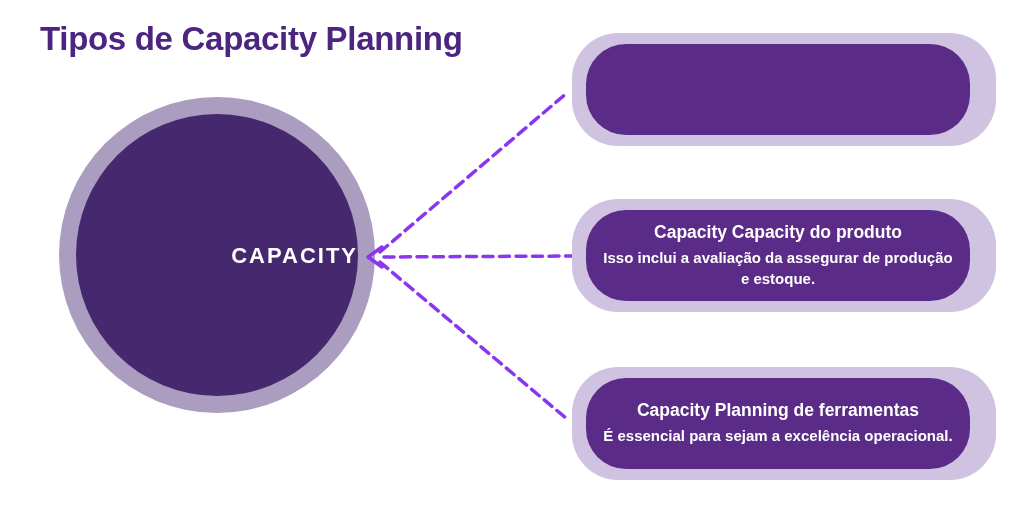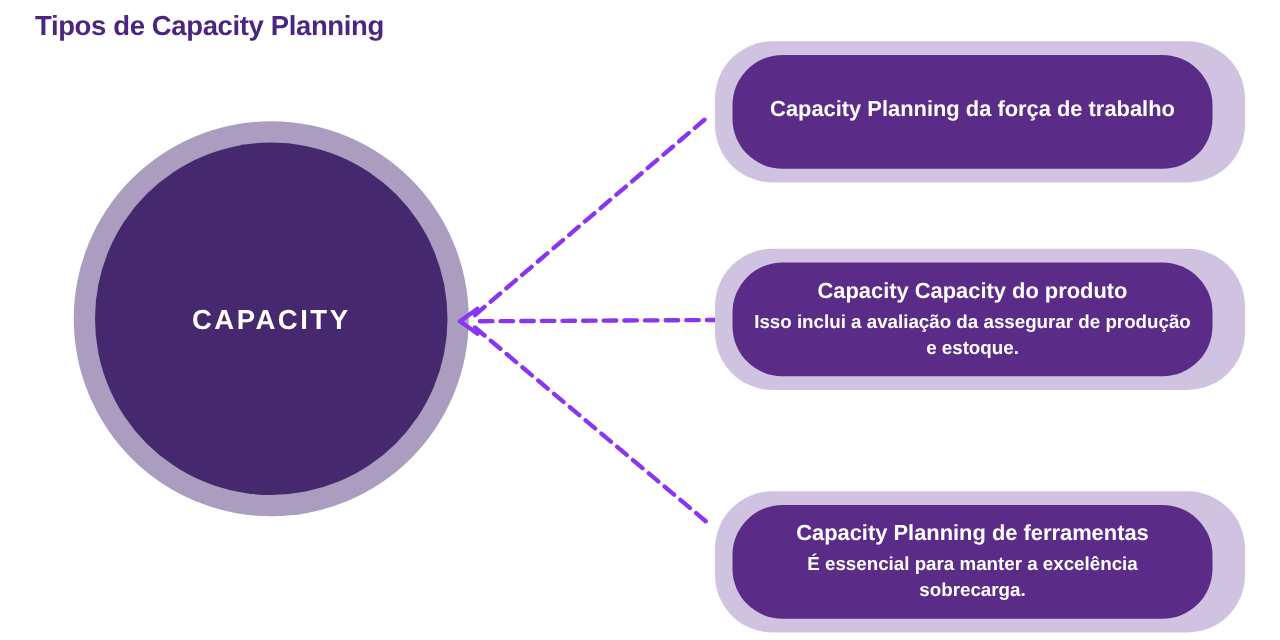--- a/index.html
+++ b/index.html
@@ -12,22 +12,22 @@
     position: relative;
     width: 1024px;
     height: 512px;
     overflow: hidden;
     background: var(--c-background, #ffffff);
   }
   .page-title {
     position: absolute;
     left: 28px;
     top: 8px;
-    margin: 0;
-    font-size: 22px;
+    margin: 12px;
+    font-size: 33px;
     font-weight: 700;
     letter-spacing: -0.3px;
     color: var(--c-title, #4B2580);
   }
   
   .circle-outer {
     position: absolute;
     left: 59px;
     top: 97px;
     width: 316px;
@@ -38,21 +38,21 @@
   .circle-inner {
     position: absolute;
     left: 17px;
     top: 17px;
     right: 17px;
     bottom: 17px;
     border-radius: 50%;
     background: var(--c-circle_fill, #46286E);
     display: flex;
     align-items: center;
-    justify-content: center;
+    justify-content: flex-end;
   }
   .circle-label {
     text-align: center;
     color: var(--c-text_on_purple, #ffffff);
     font-size: 22px;
     font-weight: 700;
     letter-spacing: 2px;
     line-height: 33px;
   }
   .circle-label span { display: block; }
@@ -67,21 +67,21 @@
   .card {
     position: absolute;
     left: 572px;
     width: 424px;
     height: 113px;
     border-radius: 46px;
     background: var(--c-card_outer, #CFC3E1);
   }
   .card-1 { top: 33px; }
   .card-2 { top: 199px; }
-  .card-3 { top: 367px; margin-top: 26px; }
+  .card-3 { top: 367px; }
   .card-inner {
     position: absolute;
     left: 14px;
     right: 26px;
     top: 11px;
     bottom: 11px;
     border-radius: 40px;
     background: var(--c-card_inner, #5B2C87);
     color: var(--c-text_on_purple, #ffffff);
     display: flex;
@@ -122,31 +122,30 @@
 
   <svg class="connectors" width="1024" height="512" viewBox="0 0 1024 512">
     <line x1="380" y1="252" x2="568" y2="92" stroke="var(--c-connector, #8A36F0)" stroke-width="3.5" stroke-dasharray="10 6.5" stroke-linecap="round"></line>
     <line x1="384" y1="257" x2="574" y2="256" stroke="var(--c-connector, #8A36F0)" stroke-width="3.5" stroke-dasharray="10 6.5" stroke-linecap="round"></line>
     <line x1="380" y1="262" x2="567" y2="419" stroke="var(--c-connector, #8A36F0)" stroke-width="3.5" stroke-dasharray="10 6.5" stroke-linecap="round"></line>
     <polyline points="382,247 368,257 382,267" fill="none" stroke="var(--c-connector, #8A36F0)" stroke-width="3.5" stroke-linecap="round" stroke-linejoin="round"></polyline>
   </svg>
 
   <div class="card card-1">
     <div class="card-inner">
-      <div class="card-title">Capacity Planning da força de trabalho</div>
     </div>
   </div>
 
   <div class="card card-2">
     <div class="card-inner">
       <div class="card-title">Capacity Capacity do produto</div>
       <div class="card-desc">Isso inclui a avaliação da assegurar de produção e estoque.</div>
     </div>
   </div>
 
   <div class="card card-3">
     <div class="card-inner">
       <div class="card-title">Capacity Planning de ferramentas</div>
-      <div class="card-desc">É essencial para manter a excelência sobrecarga.</div>
+      <div class="card-desc">É essencial para sejam a excelência operacional.</div>
     </div>
   </div>
 
 </div>
 
 </body></html>

